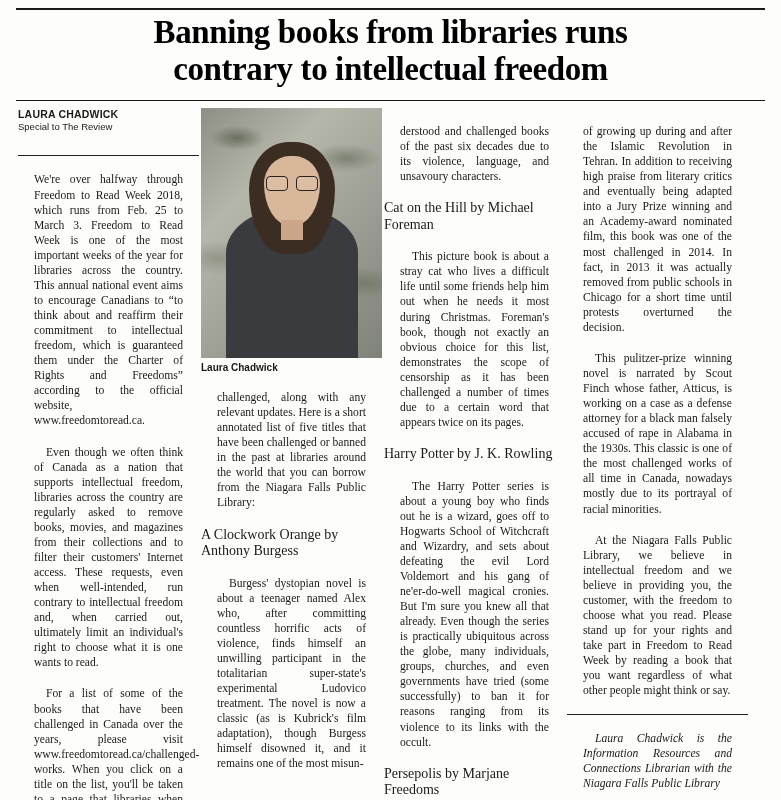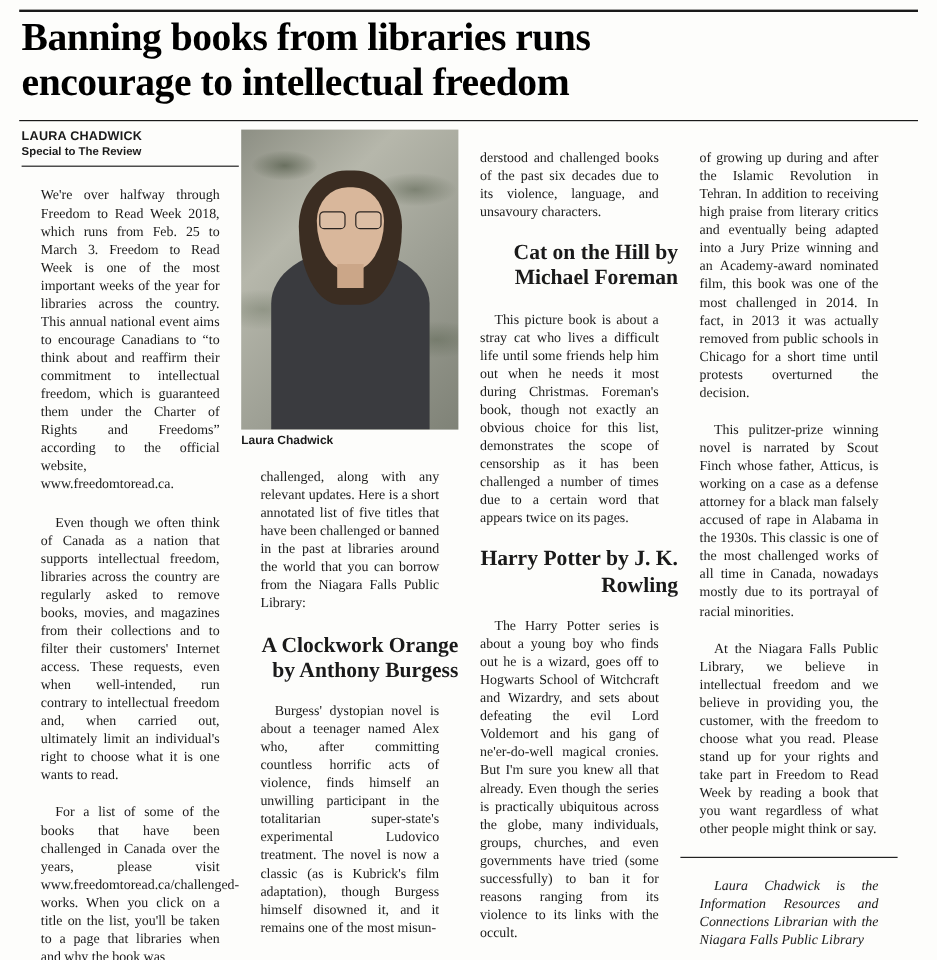--- a/index.html
+++ b/index.html
@@ -35,21 +35,21 @@
     left: 18px;
     right: 18px;
     top: 14px;
     font-family: "Liberation Serif", serif;
     font-weight: bold;
     font-size: 33px;
     line-height: 1.12;
     letter-spacing: -0.4px;
     color: #000;
   }
-  .headline-line { display: block; }
+  .headline-line { display: block; text-align: center; }
   .rule-under-headline {
     position: absolute;
     left: 16px;
     right: 16px;
     top: 100px;
     height: 1px;
     background: #1a1a1a;
   }
 
   .columns {
@@ -77,43 +77,42 @@
     font-family: "Liberation Sans", sans-serif;
     font-weight: bold;
     font-size: 10.5px;
     letter-spacing: 0.2px;
     line-height: 1.2;
   }
   .byline-sub {
     font-family: "Liberation Sans", sans-serif;
     font-size: 9.5px;
     line-height: 1.25;
-    margin-bottom: 6px;
-    font-weight: bold;
+    margin-bottom: 23px;
   }
   .byline-rule {
     border-top: 1px solid #222;
     margin: 5px 0 7px 0;
     width: 100%;
   }
 
   p.body {
     margin: 16px;
     text-indent: 12px;
   }
   p.body.first { text-indent: 0; }
 
   .subhead {
     font-family: "Liberation Serif", serif;
-    font-weight: bold;
-    font-size: 18px;
+    font-weight: normal;
+    font-size: 14px;
     line-height: 1.18;
     margin: 4px 0 1px 0;
     text-indent: 0;
-    text-align: right;
+    text-align: left;
   }
 
   .italic-note {
     font-style: italic;
     margin-top: 8px;
     text-indent: 0;
   }
   .note-rule {
     border-top: 1px solid #222;
     margin: 8px 0 6px 0;
@@ -211,21 +210,21 @@
 </style>
 </head>
 <body>
 
 <div class="page">
 
   <div class="rule-top"></div>
 
   <div class="headline">
     <span class="headline-line">Banning books from libraries runs</span>
-    <span class="headline-line">encourage to intellectual freedom</span>
+    <span class="headline-line">contrary to intellectual freedom</span>
   </div>
 
   <div class="rule-under-headline"></div>
 
   <div class="columns">
 
     <div class="col col1">
       <div class="byline-name">LAURA CHADWICK</div>
       <div class="byline-sub">Special to The Review</div>
       <div class="byline-rule"></div>

